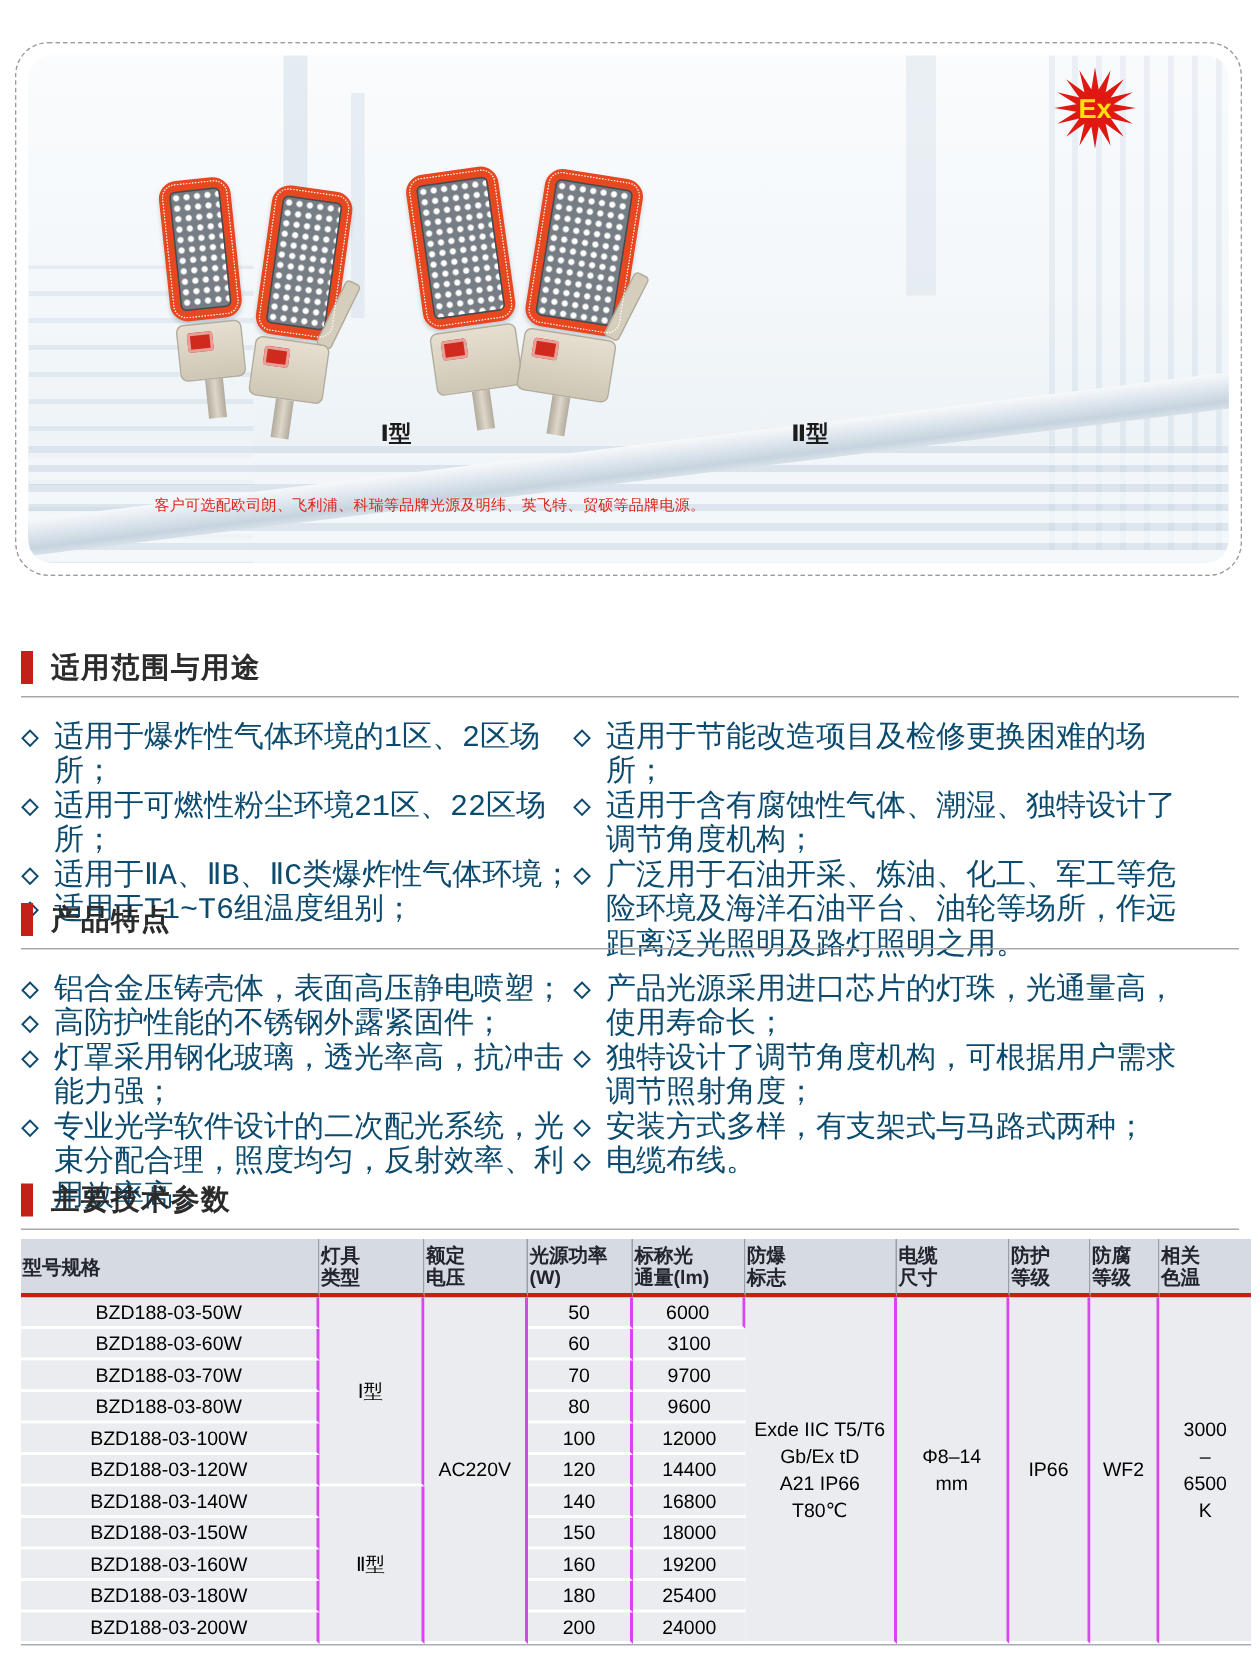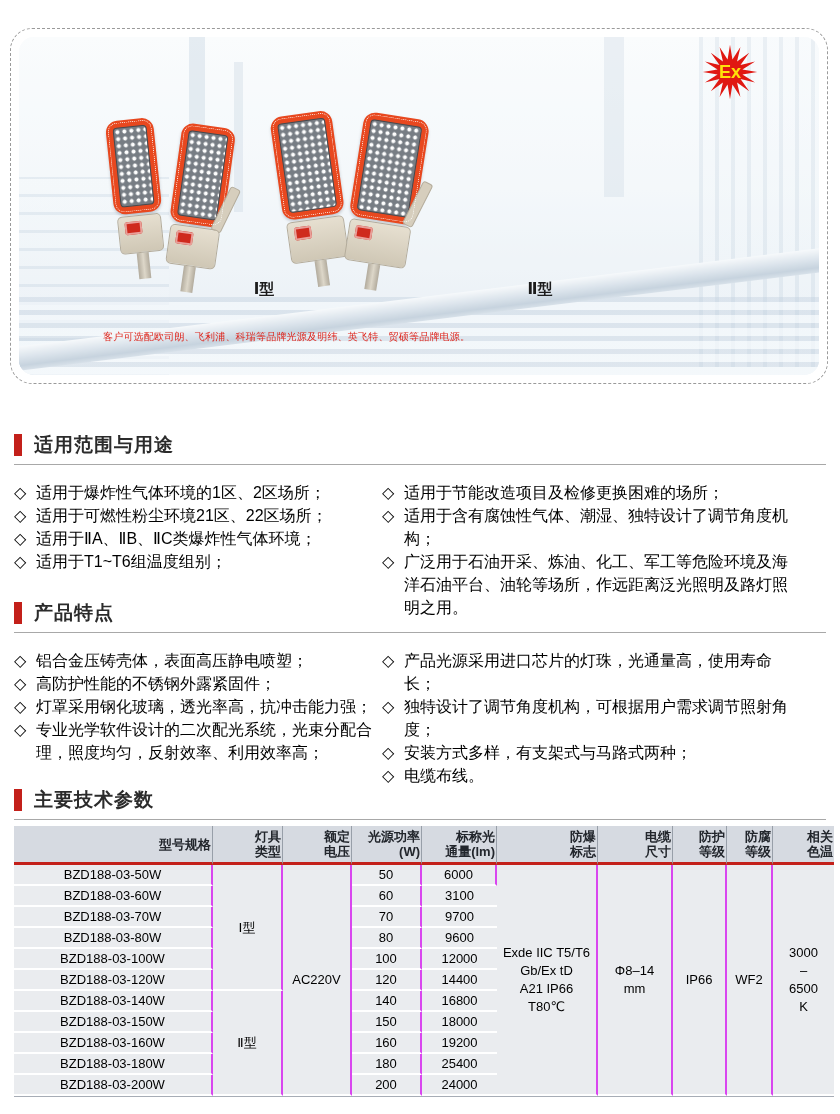--- a/index.html
+++ b/index.html
@@ -45,36 +45,36 @@
     background:linear-gradient(180deg,#e6dfd0,#cfc7b5);}
   .lamp-plate{position:absolute;left:6px;top:5px;width:17px;height:13px;background:#cf2a1d;
     border-radius:2px;box-shadow:inset 0 0 0 2px rgba(255,255,255,.55);}
   .lamp-stem{width:12px;height:26px;background:linear-gradient(90deg,#b2ab9d,#ddd7c9,#b2ab9d);}
   .lamp-arm{position:absolute;right:-13px;top:58%;width:9px;height:46px;background:#d6cebd;
     border:1px solid #b4ac9b;transform:rotate(18deg);border-radius:3px;}
   .type-label{position:absolute;width:70px;text-align:center;font-size:15px;font-weight:bold;color:#1c1c1c;}
   .photo-caption{position:absolute;left:84px;top:293px;font-size:10px;font-weight:normal;
     color:#de241b;letter-spacing:0.2px;white-space:nowrap;}
   
-  .section{position:absolute;left:14px;width:812px;}
+  .section{position:absolute;left:14px;width:812px;font-family:Liberation Mono, monospace;}
   .sec-head{display:flex;align-items:center;}
   .sec-bar{width:8px;height:22px;background:#c3201a;margin-right:12px;}
   .sec-title{font-size:19px;font-weight:bold;color:#2b2b2b;margin:0;letter-spacing:1px;}
   .sec-rule{border:none;border-top:1px solid #a8a8a8;margin:6px 0 0 0;}
   .cols{display:flex;margin-top:16px;}
   .col-left{width:368px;flex:none;}
   .col-right{margin-left:30px;width:414px;flex:none;}
   ul.bullets{list-style:none;margin:0;padding:0;}
-  ul.bullets li{position:relative;font-size:16px;line-height:23px;padding-left:22px;color:#000000;}
+  ul.bullets li{position:relative;font-size:20px;line-height:23px;padding-left:22px;color:#0c4a6e;}
   ul.bullets li::before{content:"◇";position:absolute;left:0;top:0;}
   
   .tech-table-wrap{position:absolute;left:14px;top:826px;width:820px;border-bottom:1px solid #a7adb6;}
   table.tech{border-collapse:separate;border-spacing:0;table-layout:fixed;width:820px;}
   table.tech th{
-    background:#d6dae1;font-size:13px;font-weight:bold;color:#22262c;text-align:right;
+    background:#d6dae1;font-size:13px;font-weight:bold;color:#22262c;text-align:left;
     line-height:15px;padding:3px 1px;border-right:1px solid #989fa9;border-bottom:3px solid #c3201a;
     white-space:pre-line;}
   table.tech th:last-child{border-right:none;}
   table.tech td{
     background:#eaecef;font-size:13px;color:#000;text-align:center;height:19px;line-height:19px;
     padding:0 1px;border-right:2px solid #d946ef;border-bottom:2px solid #fff;overflow:hidden;}
   table.tech td:last-child{border-right:none;}
   table.tech td.pre{white-space:pre-line;line-height:18px;}
 </style>
 </head>

